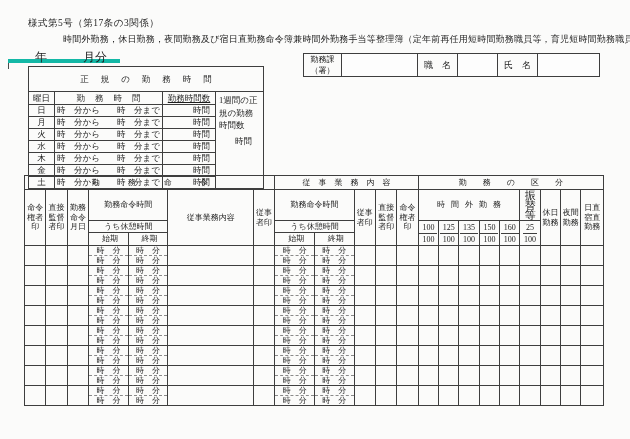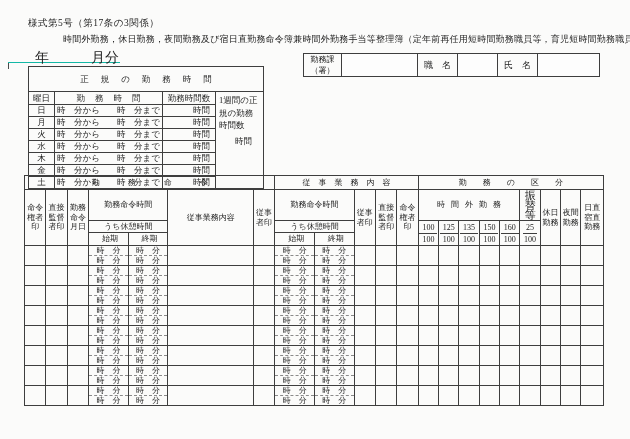--- a/index.html
+++ b/index.html
@@ -7,21 +7,21 @@
   .page {
     position:relative; width:630px; height:439px; background:#fbfbfa;
     color:#1c1c1c; overflow:hidden;
   }
   .page * { box-sizing:border-box; }
 
   .form-number { position:absolute; left:28px; top:17px; font-size:9.5px; letter-spacing:0.5px; }
   .form-title  { position:absolute; left:63px; top:33px; font-size:9px; letter-spacing:0.2px; white-space:nowrap; }
 
   .ym-field { position:absolute; left:8px; top:49px; width:112px; height:14px;
-              border-bottom:1px solid #14b8a6; font-size:14px; padding-left:27px;font-family:Liberation Serif, serif; }
+              border-bottom:4px solid #14b8a6; font-size:12px; padding-left:27px;font-family:Liberation Serif, serif; }
   .ym-tick  { position:absolute; left:8px; top:63px; width:1px; height:6px; background:#4a4a4a; }
 
   table { border-collapse:collapse; table-layout:fixed; }
   th, td { border:1px solid #3e3e3e; font-weight:normal; padding:0;
            font-size:8px; color:#1c1c1c; text-align:center; overflow:hidden; }
 
   
   .info-table { position:absolute; left:303px; top:53px; width:296px; }
   .info-table td { height:23px; font-size:9px; }
   .info-table .val { background:#fdfdfd; }
@@ -106,21 +106,21 @@
         <col style="width:53px">
         <col style="width:48px">
     </colgroup>
     <tbody>
       <tr>
         <td colspan="4" class="sched-title">正規の勤務時間</td>
       </tr>
       <tr>
         <td class="hdr">曜日</td>
         <td class="hdr time-hdr">勤務時間</td>
-        <td class="hdr hours" style="text-align:center;padding-right:0;">勤務時間数</td>
+        <td class="hdr hours" style="text-align:center;padding-right:0;text-decoration:underline;">勤務時間数</td>
         <td rowspan="8" class="weekly">
           <div>1週間の正規の勤務時間数</div>
           <div class="weekly-unit">時間</div>
         </td>
       </tr>
       <tr>
         <td>日</td>
         <td>時　分から　　時　分まで</td>
         <td class="hours">時間</td>
       </tr>

